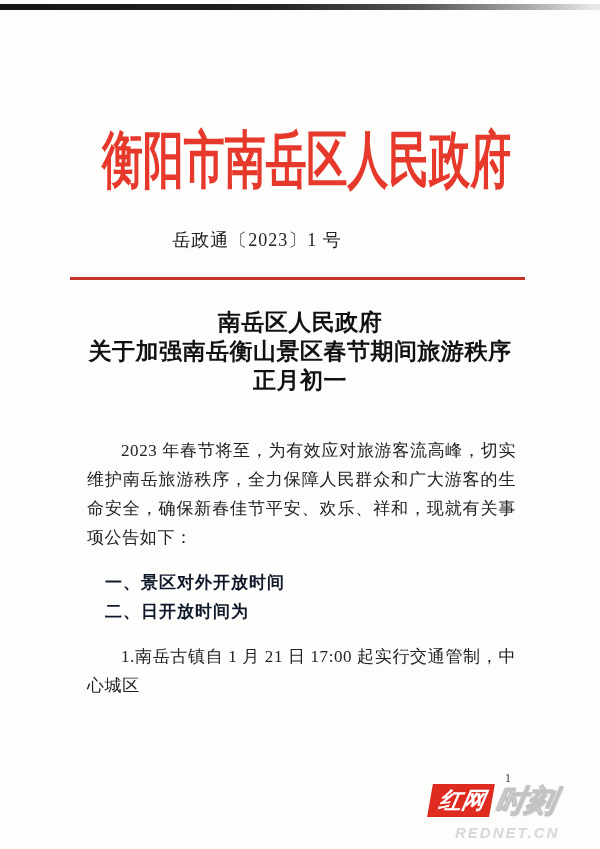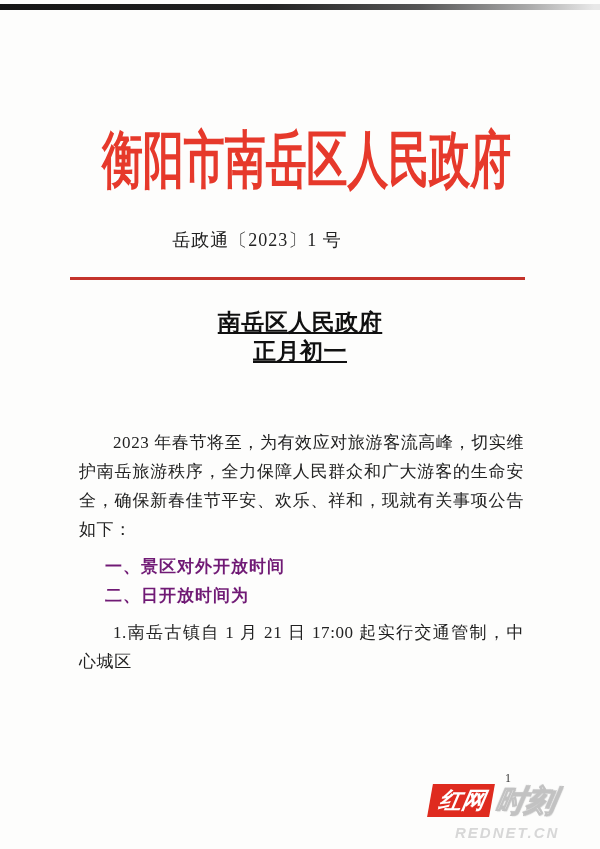--- a/index.html
+++ b/index.html
@@ -51,38 +51,37 @@
   .doc-title {
     position: absolute;
     top: 308px; left: 0;
     width: 600px;
     text-align: center;
     font-weight: bold;
     font-size: 23px;
     line-height: 29px;
     color: #111;
     letter-spacing: 0.5px;
-    text-decoration: underline;
   }
   .body-text {
     position: absolute;
     top: 420px; left: 71px;
     width: 461px;
     font-size: 17px;
     line-height: 29px;
     letter-spacing: 0.6px;
     text-align: justify;
     color: #222;
   }
-  .para { text-indent: 2em; margin: 8px; }
+  .para { text-indent: 2em; margin: 16px; }
   .section-heading {
     text-indent: 2em;
     font-family: "Liberation Sans", sans-serif;
     font-weight: bold;
-    color: #701a75;
+    color: #0f172a;
     letter-spacing: 1px;
   }
   .lead-bold { font-weight: bold; }
   .page-number {
     position: absolute;
     top: 771px; left: 505px;
     font-size: 12px;
     color: #333;
   }
   .watermark {
@@ -135,20 +134,21 @@
   <div class="scan-edge-top"></div>
 
   <div class="red-header">衡阳市南岳区人民政府</div>
 
   <div class="doc-number">岳政通〔2023〕1 号</div>
 
   <div class="red-rule"></div>
 
   <div class="doc-title">
     <div>南岳区人民政府</div>
+    <div>关于加强南岳衡山景区春节期间旅游秩序</div>
     <div>正月初一</div>
   </div>
 
   <div class="body-text">
     <p class="para">2023 年春节将至，为有效应对旅游客流高峰，切实维护南岳旅游秩序，全力保障人民群众和广大游客的生命安全，确保新春佳节平安、欢乐、祥和，现就有关事项公告如下：</p>
     <p class="section-heading">一、景区对外开放时间</p>
     <p class="section-heading">二、日开放时间为</p>
     <p class="para">1.南岳古镇自 1 月 21 日 17:00 起实行交通管制，中心城区</p>
   </div>
 

